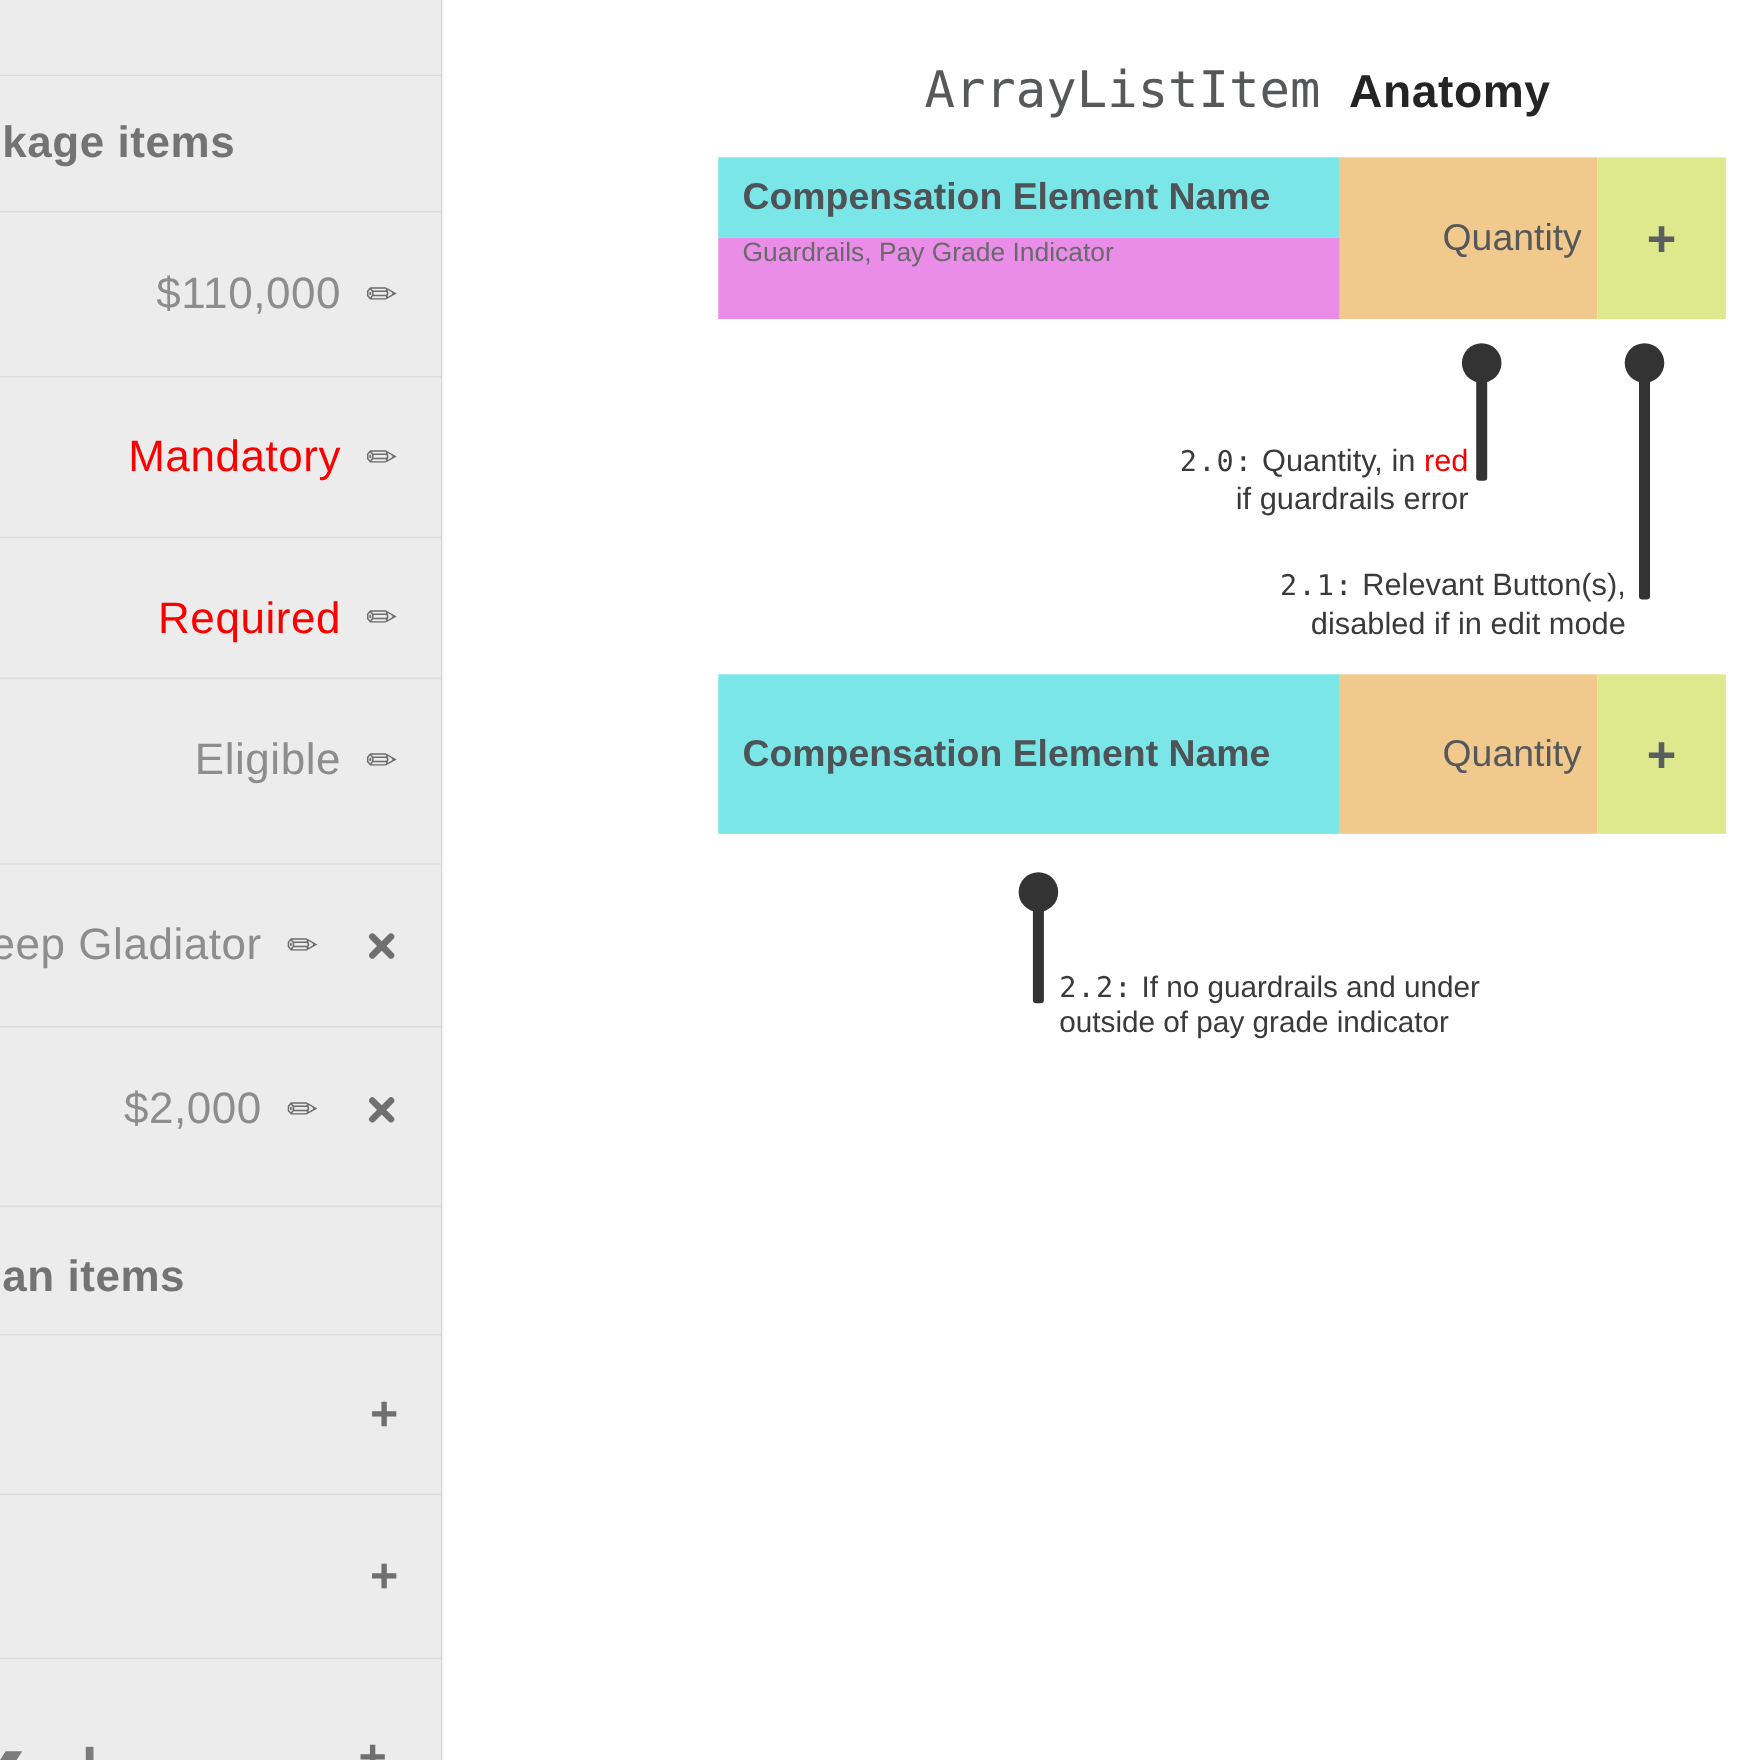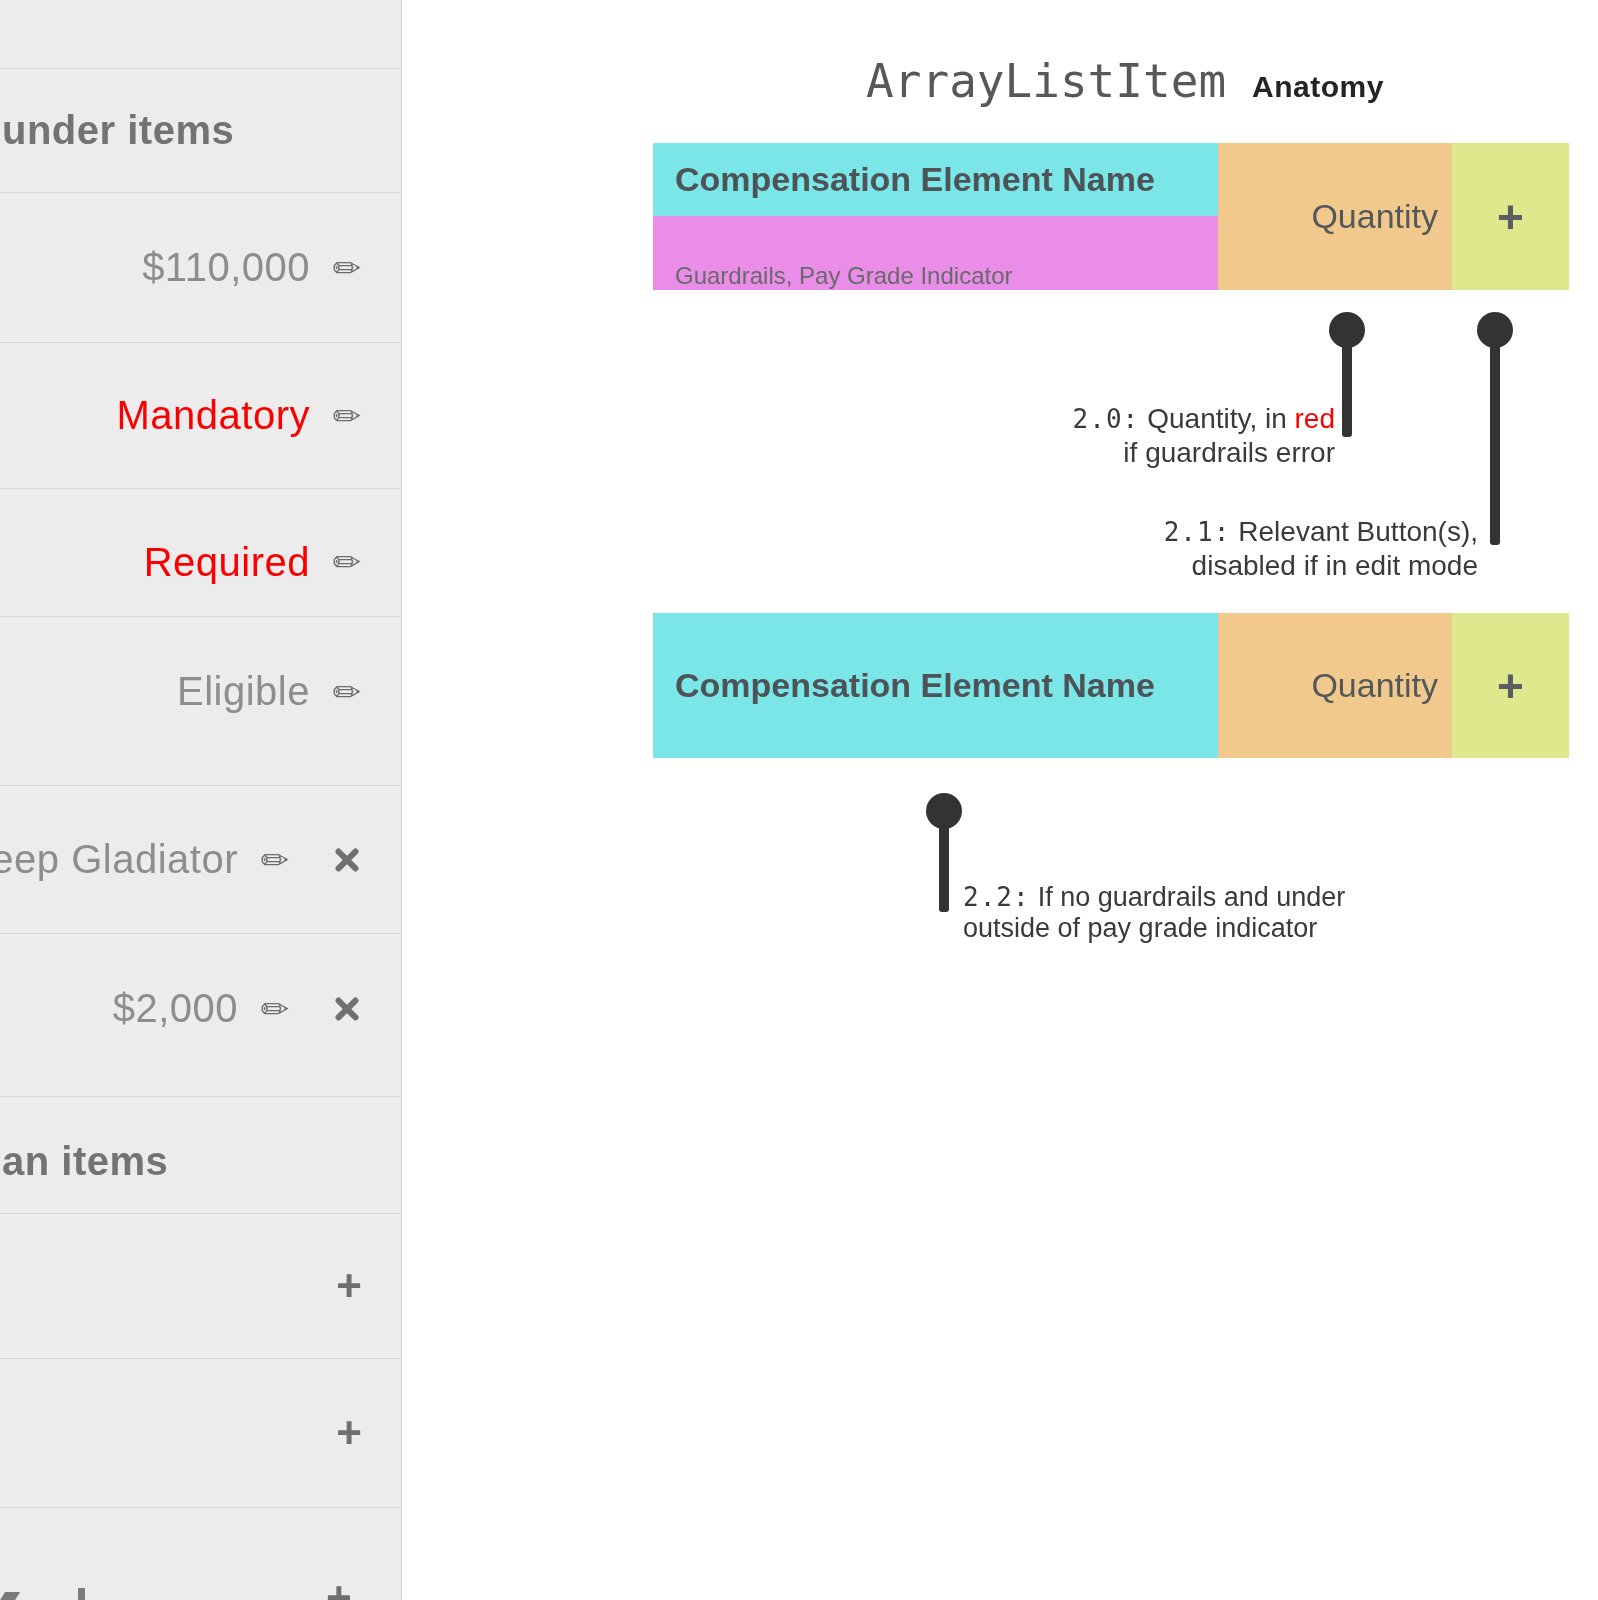--- a/index.html
+++ b/index.html
@@ -60,28 +60,28 @@
   .frag { position: absolute; background: #7b7b7b; }
   .frag1 { left: 2px;  top: 84px; width: 15px; height: 10px; transform: skewX(-32deg); }
   .frag2 { left: 78px; top: 80px; width: 7px;  height: 14px; }
 
   
   .title {
     position: absolute; left: 683px; top: 54px; width: 884px;
     text-align: center; white-space: nowrap;
   }
   .title-code { font-family: "DejaVu Sans Mono", monospace; font-size: 46px; font-weight: 400; color: #57585a; }
-  .title-bold { font-family: "Liberation Sans", sans-serif; font-size: 30px; font-weight: 800; color: #242424; margin-left: 26px; letter-spacing: 0.5px; }
+  .title-bold { font-family: "Liberation Sans", sans-serif; font-size: 42px; font-weight: 800; color: #242424; margin-left: 26px; letter-spacing: 0.5px; }
 
   .bar { position: absolute; left: 653px; width: 916px; display: flex; }
   .bar1 { top: 143px; height: 147px; }
   .bar2 { top: 613px; height: 145px; }
   .sec-name { width: 565px; display: flex; flex-direction: column; }
   .sec-name-top    { height: 73px; background: var(--cyan, #7ae6e8);    display: flex; align-items: center; padding-left: 22px; }
-  .sec-name-bottom { flex: 1;      background: var(--magenta, #e98de8); display: flex; align-items: flex-end; padding-left: 22px; }
+  .sec-name-bottom { flex: 1;      background: var(--magenta, #e98de8); display: flex; align-items: flex-start; padding-left: 22px; }
   .sec-name-full   { width: 565px; background: var(--cyan, #7ae6e8);    display: flex; align-items: center; padding-left: 22px; }
   .name-label { font-size: 34px; font-weight: 600; color: #4d5356; }
   .sub-label  { font-size: 24px; font-weight: 500; color: #696969; }
   .sec-qty  { width: 234px; background: var(--orange, #f2c98c); display: flex; align-items: center; justify-content: flex-end; padding-right: 14px; }
   .qty-label { font-size: 34px; font-weight: 500; color: #54585b; }
   .sec-plus { flex: 1; background: var(--yellow-green, #dee98e); display: flex; align-items: center; justify-content: center; }
   .plus-label { font-size: 46px; font-weight: 700; color: #5a5e60; line-height: 1; }
 
   .pin-circle { position: absolute; width: 36px; height: 36px; border-radius: 50%; background: var(--pin, #333); }
   .pin-line   { position: absolute; width: 10px; background: var(--pin, #333); border-radius: 3px; }
@@ -100,21 +100,21 @@
   .red-word { color: var(--red, #fa0000); }
 </style>
 </head>
 <body>
 
 <div class="panel">
 
   <div class="prow r0"></div>
 
   <div class="prow r1 header">
-    <span class="header-text">under items</span>
+    <span class="header-text">kage items</span>
   </div>
 
   <div class="prow r2 value">
     <span class="item-text">$110,000</span>
     <div class="icons">
       <span class="icon-btn">
           <span class="edit-glyph">✏</span>
         </span>
     </div>
   </div>

